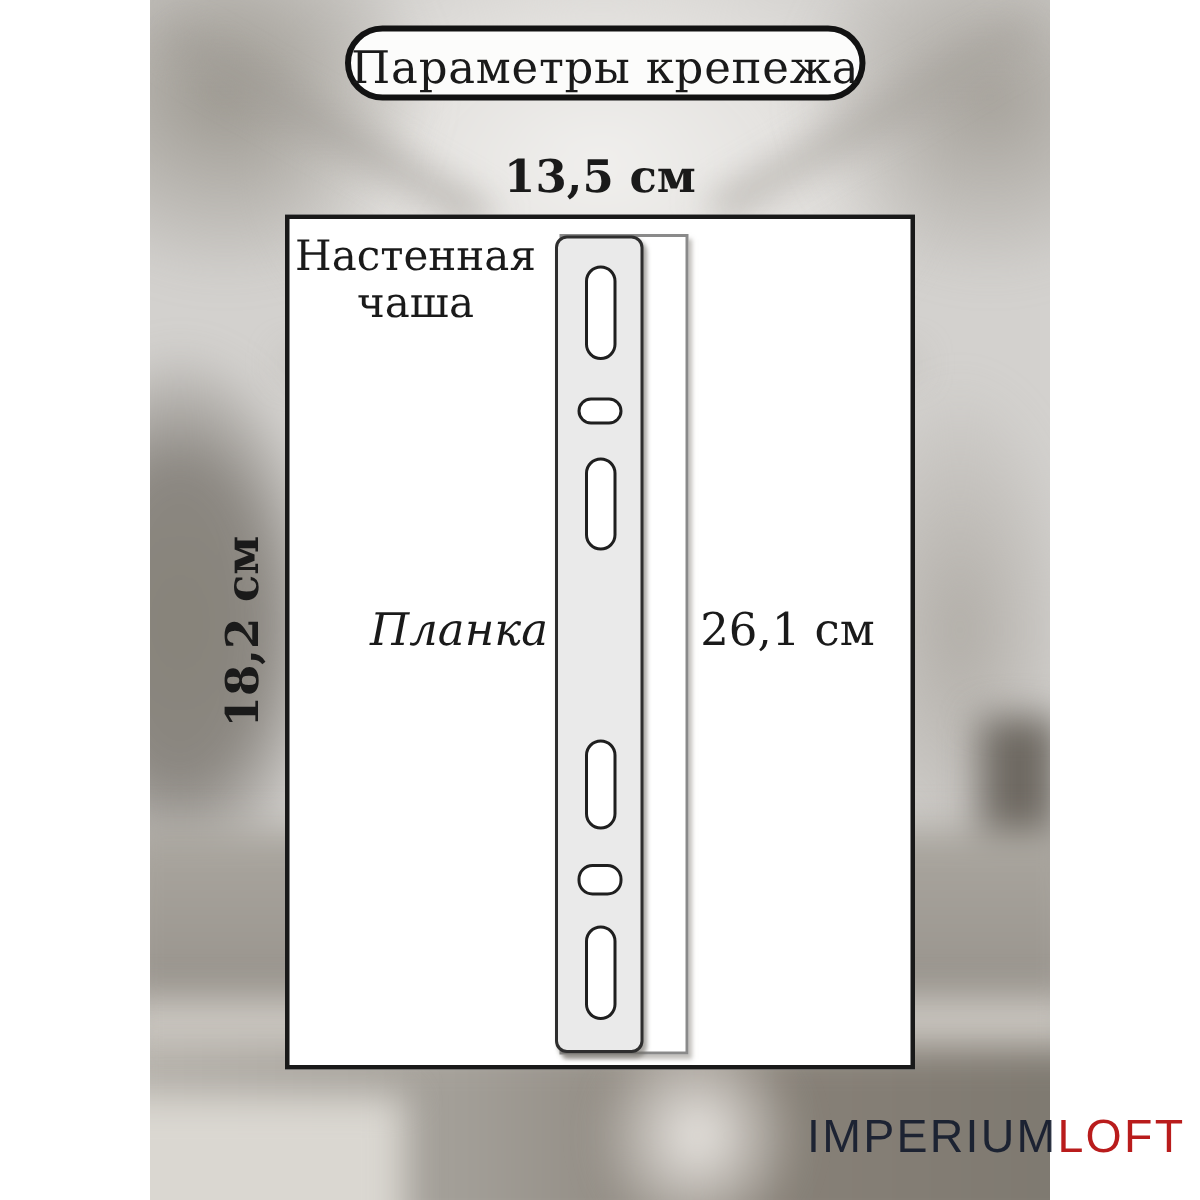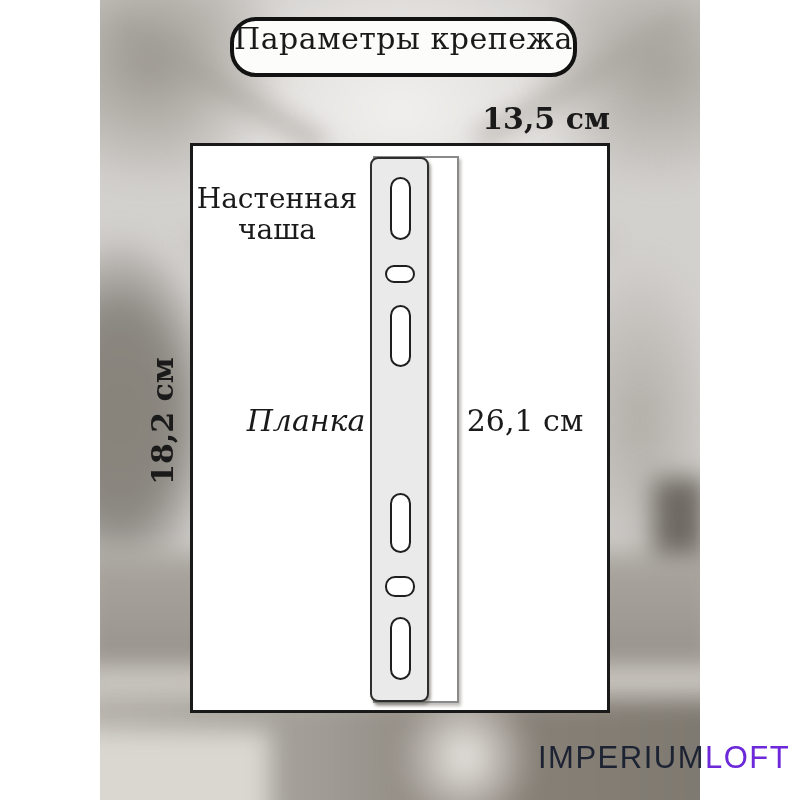--- a/index.html
+++ b/index.html
@@ -43,36 +43,36 @@
     background: #c9c5bf; filter: blur(10px); }
   .bottom-zone { left: -20px; top: 698px; width: 660px; height: 130px;
     background: linear-gradient(90deg, #b5b1aa 0%, #a29e97 35%, #898279 60%, #7d786f 100%); filter: blur(8px); }
   .white-streak { left: 295px; top: 682px; width: 140px; height: 150px;
     background: radial-gradient(closest-side, #edeae6 0%, rgba(237,234,230,0) 100%); }
   .bl-light { left: -30px; top: 730px; width: 200px; height: 100px;
     background: #dad7d1; filter: blur(13px); }
 
   
   .title-pill {
-    position: absolute; left: 230px; top: 17px; width: 347px; height: 60px;
+    position: absolute; left: 230px; top: 17px; width: 347px; height: 50px;
     background: #fcfcfb; border: 4px solid #121212; border-radius: 26px;
-    display: flex; align-items: flex-start; justify-content: center;
+    display: flex; align-items: flex-end; justify-content: center;
   }
   .title-pill span { font-size: 30px; letter-spacing: 0.5px; }
 
   
   .dim { position: absolute; font-weight: 700; font-size: 30px; }
-  .dim-top { left: 190px; top: 101px; width: 420px; text-align: right; }
+  .dim-top { left: 190px; top: 101px; width: 420px; text-align: center; }
   .dim-left {
     left: 98px; top: 391px; width: 130px; height: 60px;
     line-height: 60px; text-align: center;
     transform: rotate(-90deg);
   }
   .lbl { position: absolute; font-size: 29px; }
-  .lbl-wallcup { left: 192px; top: 184px; width: 170px; text-align: center; line-height: 1.1; font-size: 28px; }
+  .lbl-wallcup { left: 192px; top: 156px; width: 170px; text-align: center; line-height: 1.1; font-size: 28px; }
   .lbl-plate { left: 230px; top: 403px; width: 152px; text-align: center; font-size: 30px; font-style: italic; }
   .lbl-right-dim { left: 445px; top: 403px; width: 160px; text-align: center; font-size: 30px; }
 
   
   .diagram-box {
     position: absolute; left: 190px; top: 143px; width: 420px; height: 570px;
     background: #ffffff; border: 3px solid #191919;
   }
   
   .cup-outline {
@@ -97,21 +97,21 @@
   .slot-6 { left: 18px; top: 458px; height: 63px; }
 
   
   .watermark {
     position: absolute; left: 538px; top: 740px;
     font-family: "Liberation Sans", "DejaVu Sans", sans-serif;
     font-size: 31px; font-weight: 400; letter-spacing: 1.5px;
     white-space: nowrap;
   }
   .wm-gray { color: #0f172a; opacity: 0.88; }
-  .wm-red  { color: #6d28d9; }
+  .wm-red  { color: #b91c1c; }
 </style>
 </head>
 <body>
 
 <div class="photo">
   <div class="blob ceiling-glow"></div>
   <div class="blob tl-dark"></div>
   <div class="blob tr-dark"></div>
   <div class="blob beam-left"></div>
   <div class="blob beam-right"></div>

